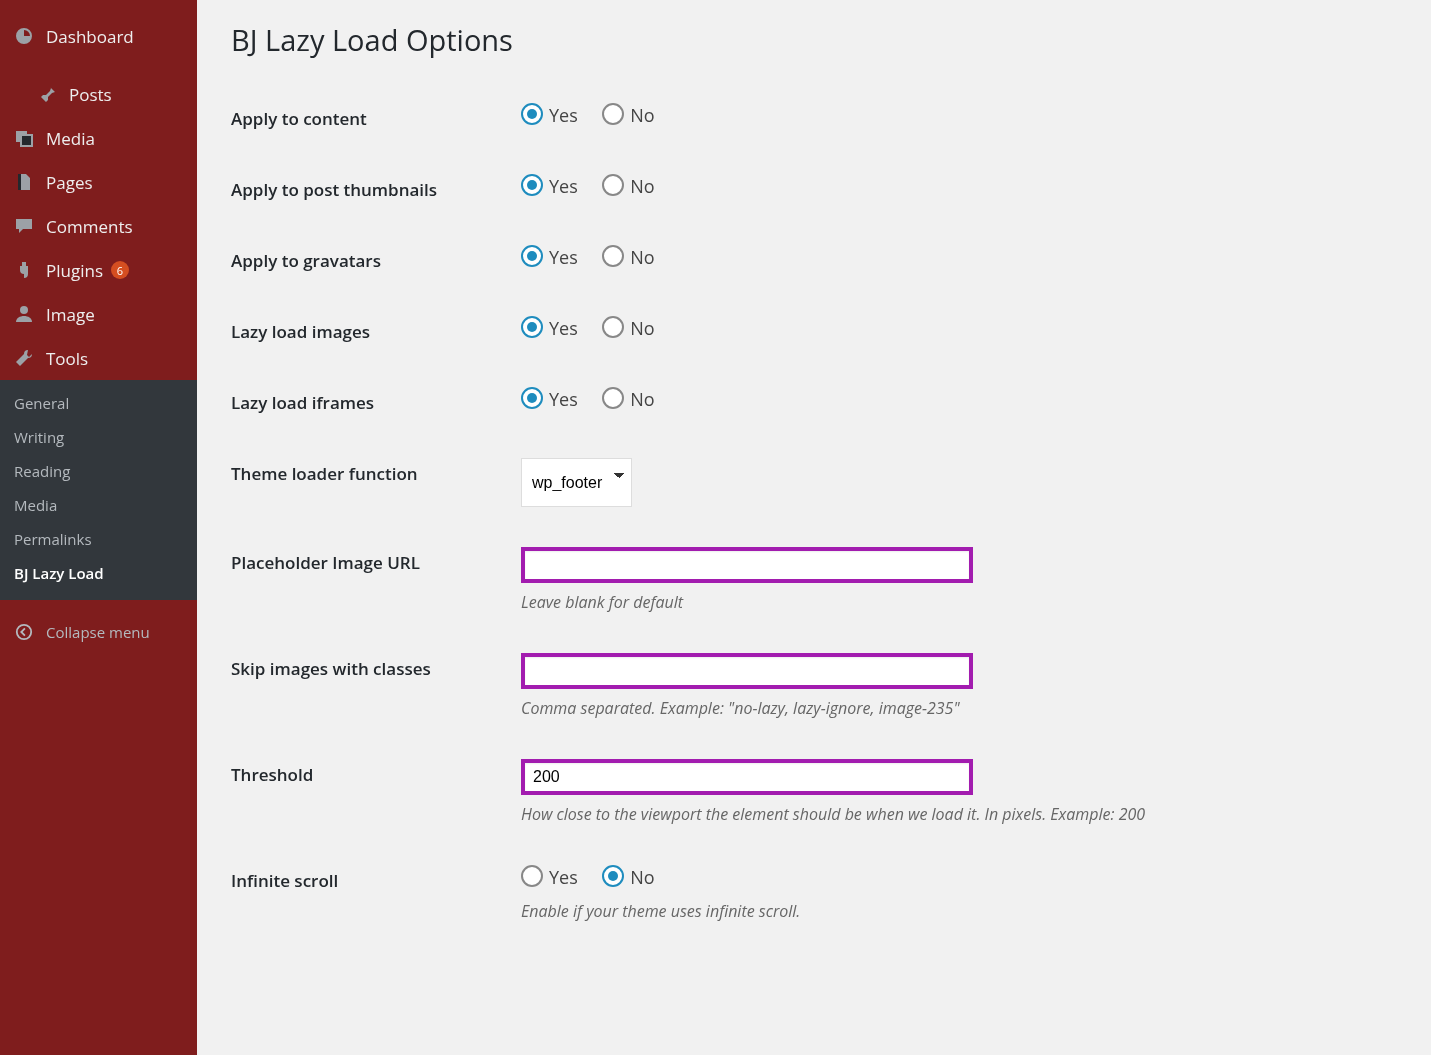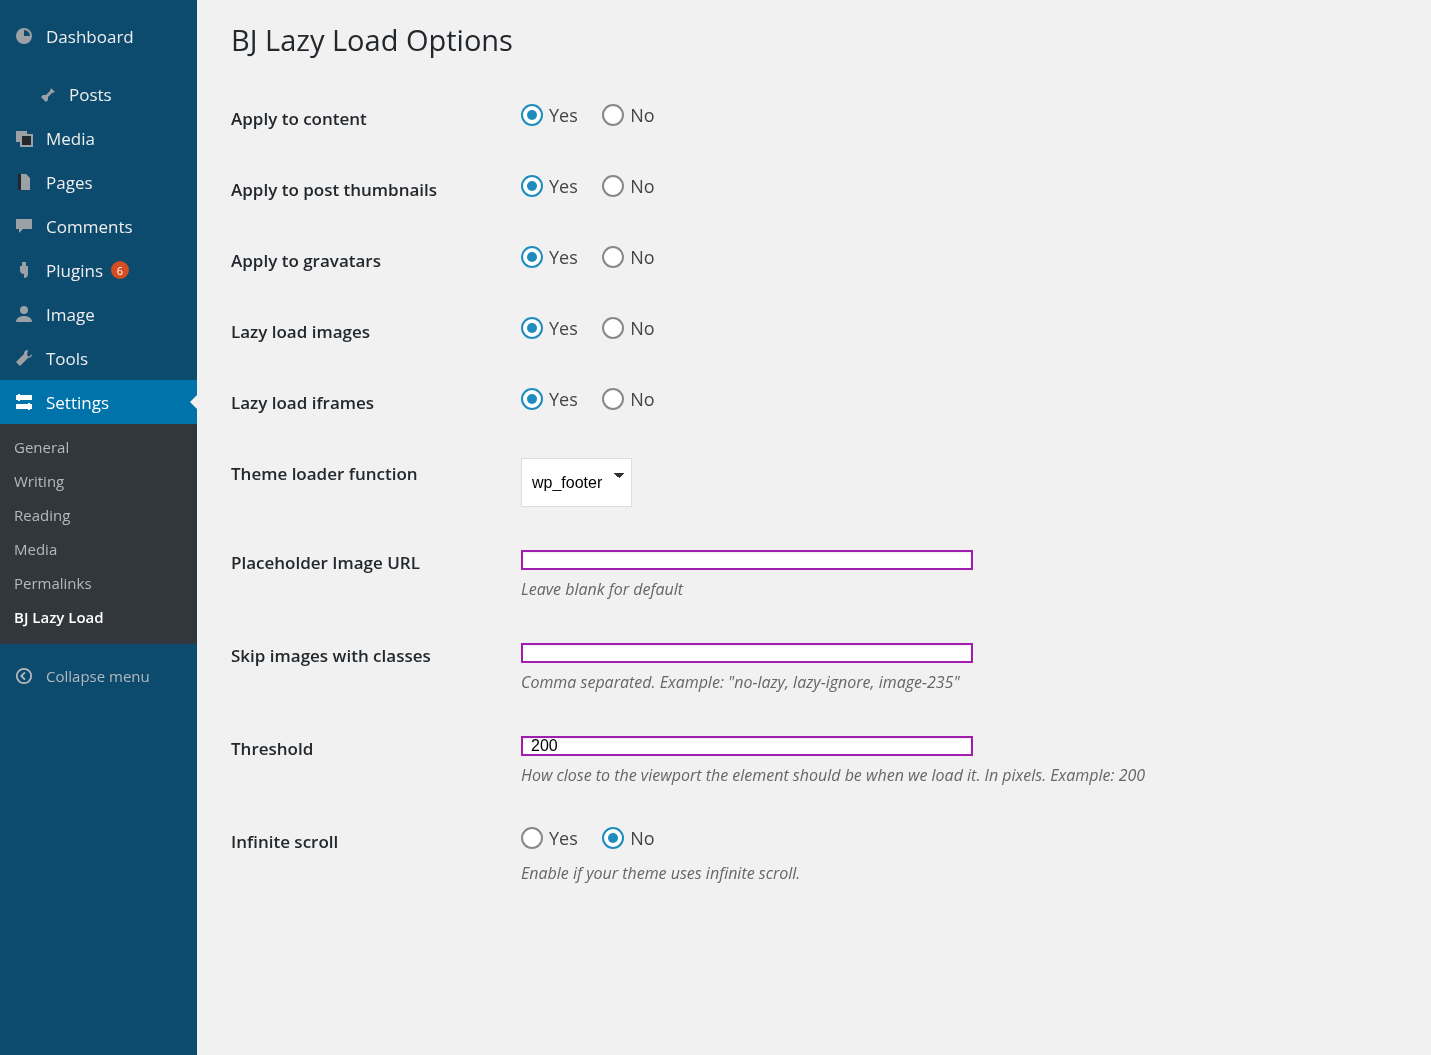--- a/index.html
+++ b/index.html
@@ -9,21 +9,21 @@
     font-size: 13px;
     color: #444;
     background: #f1f1f1;
     display: flex;
     min-width: 1431px;
   }
 
   
   .sidebar {
     width: 197px;
-    background: #0c4a6e;
+    background: #7f1d1d;
     color: #eee;
     flex: 0 0 197px;
     padding-top: 14px;
   }
   .menu-item {
     display: flex;
     align-items: center;
     height: 44px;
     padding: 0 12px;
     color: #eee;
@@ -119,21 +119,21 @@
     color: #23282d;
   }
   .form-table tr > td {
     padding: 20px 10px 20px 0;
     vertical-align: top;
     font-size: 17px;
     color: #444;
   }
 
   
-  .radio-wrap { display: inline-flex; align-items: center; margin-right: 10px; }
+  .radio-wrap { display: inline-flex; margin-right: 10px; }
   .radio {
     appearance: none;
     width: 22px; height: 22px;
     border: 2px solid #888;
     border-radius: 50%;
     margin-right: 6px;
     position: relative;
     cursor: pointer;
     background: #fff;
   }
@@ -159,22 +159,22 @@
     background-image: linear-gradient(45deg, transparent 50%, #333 50%),
                       linear-gradient(135deg, #333 50%, transparent 50%);
     background-position: right 12px top 14px, right 7px top 14px;
     background-size: 5px 5px, 5px 5px;
     background-repeat: no-repeat;
   }
 
   
   .text-input {
     width: 452px;
-    height: 20px;
-    border: 2px solid #a21caf;
+    height: 36px;
+    border: 4px solid #a21caf;
     background: #fff;
     font-size: 16px;
     padding: 4px 8px;
     box-shadow: inset 0 1px 2px rgba(0,0,0,.07);
   }
   .description {
     display: block;
     font-style: italic;
     color: #666;
     font-size: 16px;
@@ -256,28 +256,20 @@
 
   <div class="menu-item">
     <span class="icon">
       <svg viewBox="0 0 20 20">
           <path d="M14 2a4 4 0 00-4 4l-8 8 4 4 8-8a4 4 0 004-4l-3 3-2-2z"></path>
         </svg>
     </span>
     <span class="label">Tools</span>
   </div>
 
-  <div class="menu-item active">
-    <span class="icon">
-      <svg viewBox="0 0 20 20">
-          <path d="M3 4h4v3H3zM9 4h8v3H9zM3 13h8v3H3zM13 13h4v3h-4zM5 2v7M15 11v7" stroke="currentColor" stroke-width="2"></path>
-        </svg>
-    </span>
-    <span class="label">Settings</span>
-  </div>
 
   <div class="submenu">
     <div class="submenu-item">General</div>
     <div class="submenu-item">Writing</div>
     <div class="submenu-item">Reading</div>
     <div class="submenu-item">Media</div>
     <div class="submenu-item">Permalinks</div>
     <div class="submenu-item current">BJ Lazy Load</div>
   </div>
 

